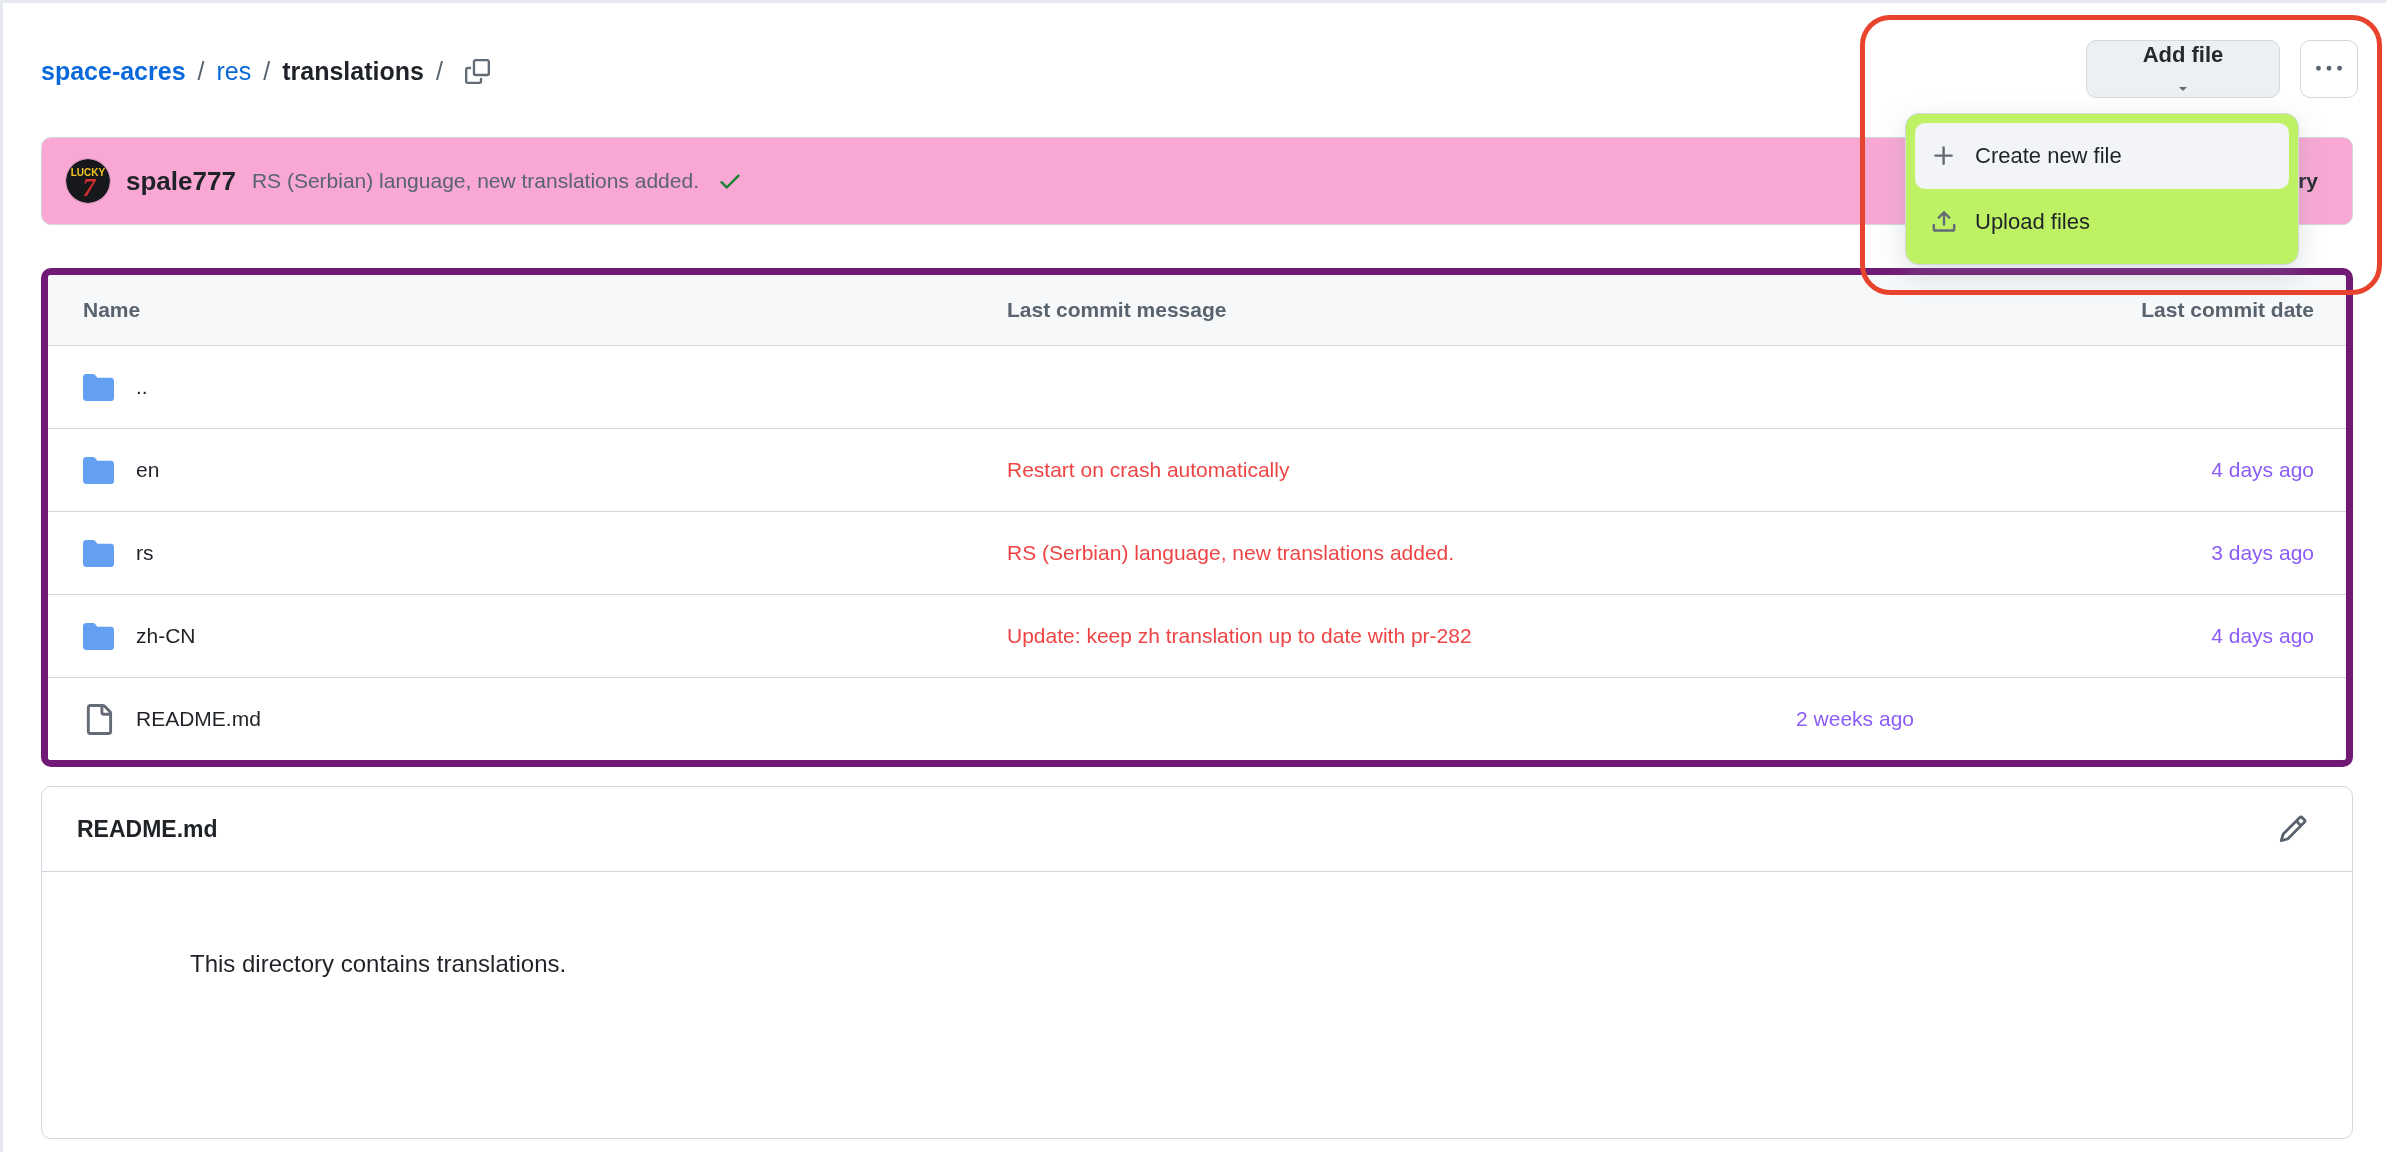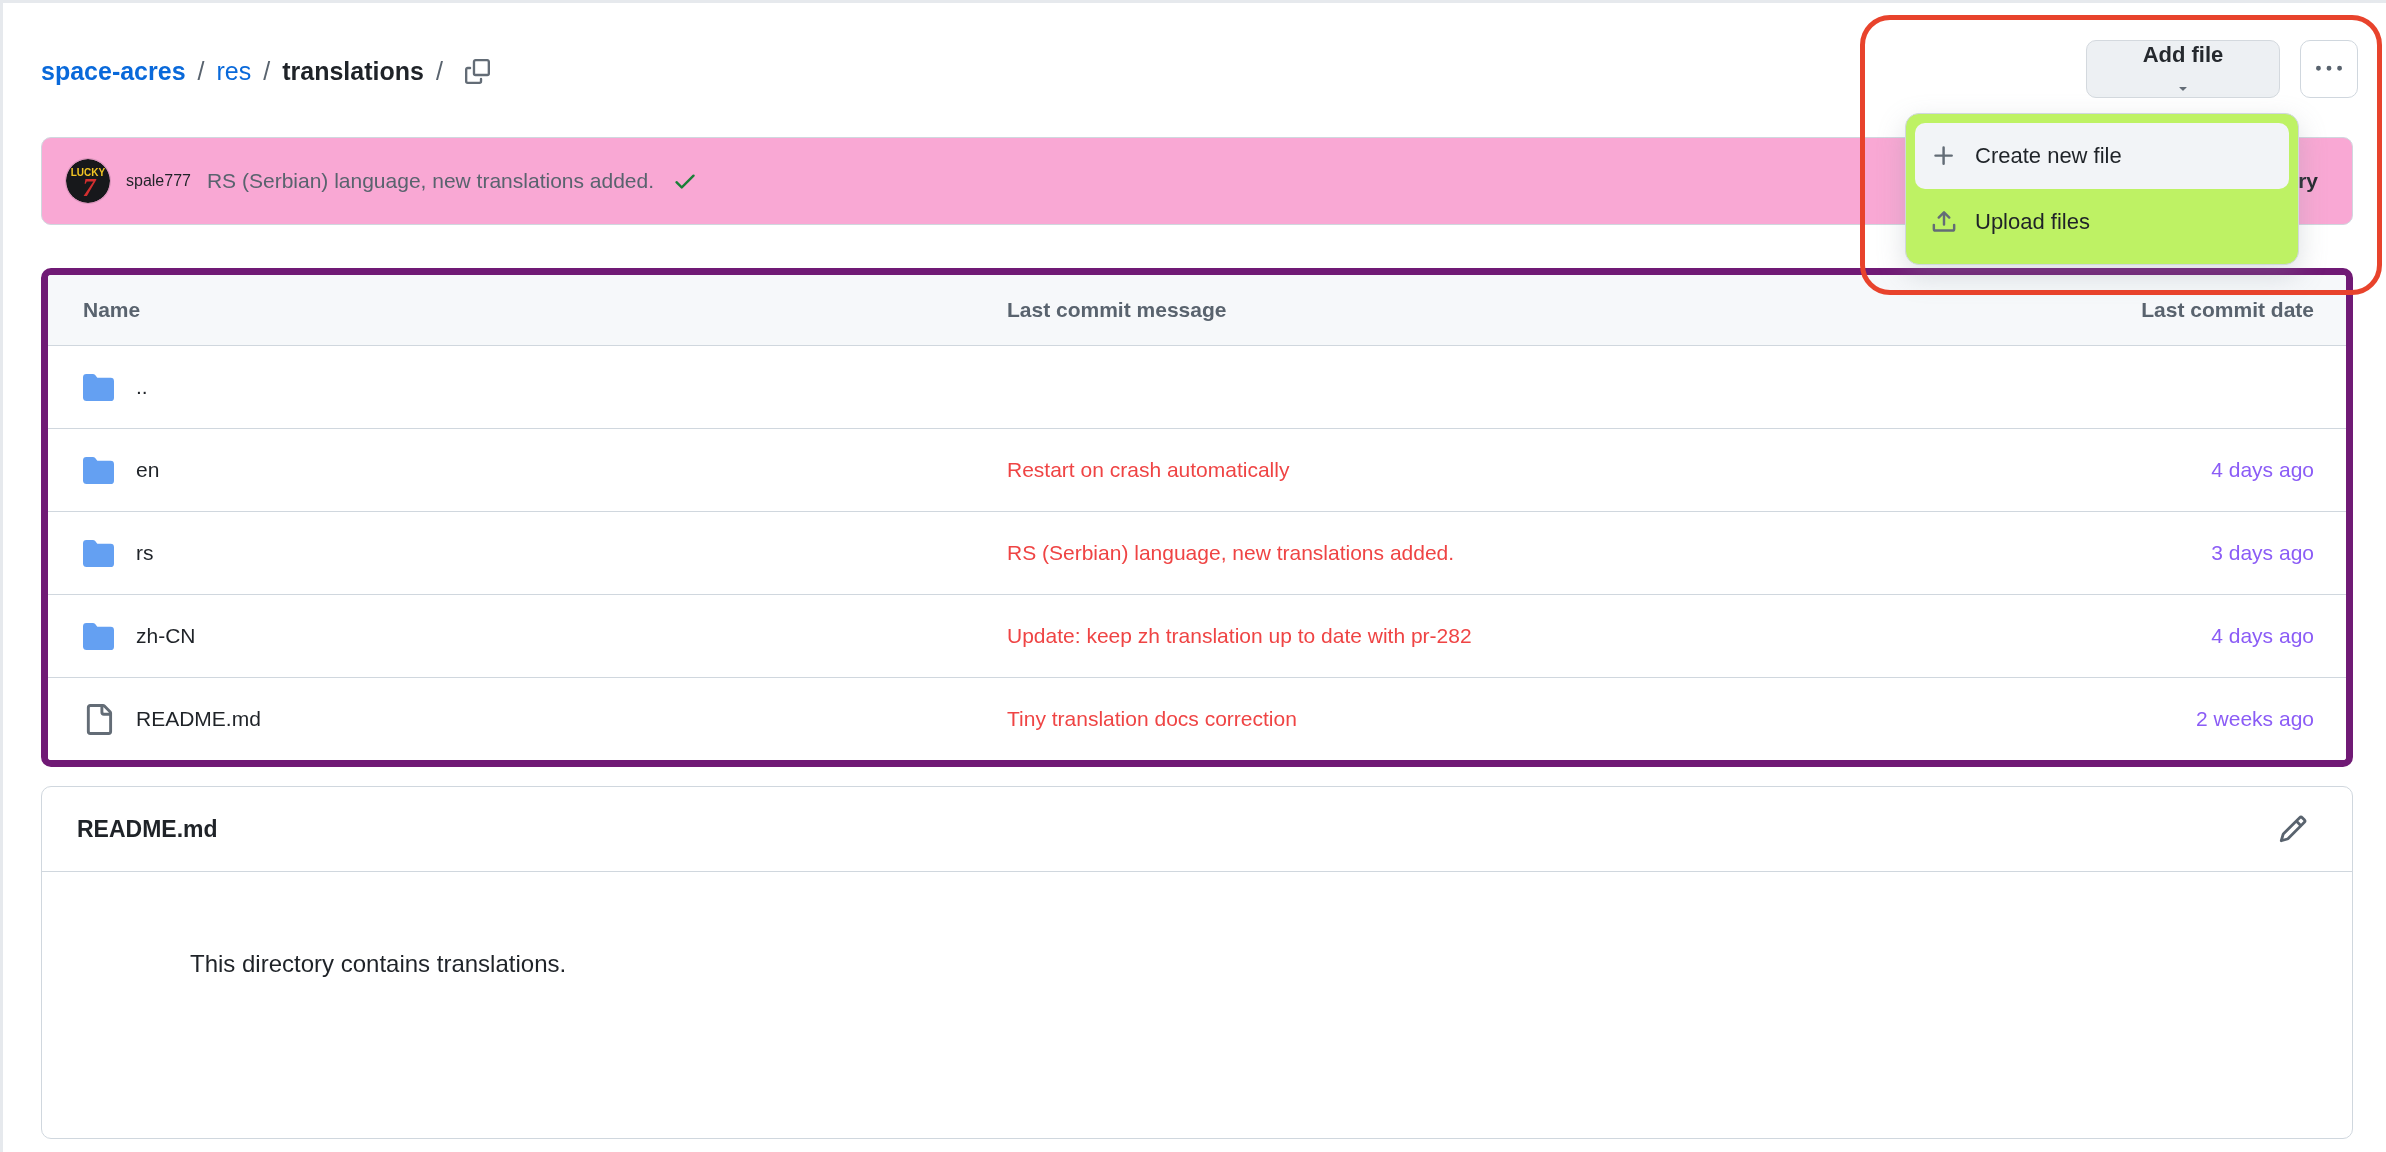--- a/index.html
+++ b/index.html
@@ -34,21 +34,21 @@
     border-radius:14px;box-shadow:0 10px 28px rgba(140,149,159,0.3);padding:9px;z-index:40;}
   .menu-item{height:66px;border-radius:10px;display:flex;align-items:center;gap:18px;padding-left:16px;
     font-size:22px;color:#1f2328;cursor:pointer;}
   .menu-item.hl{background:#f2f4f7;}
   .menu-item svg{width:26px;height:26px;fill:#636c76;flex:none;}
 
   
   .commit-bar{position:absolute;left:38px;top:134px;width:2312px;height:88px;box-sizing:border-box;background:#f9a8d4;
     border:1px solid #d0d7de;border-radius:10px;display:flex;align-items:center;padding-left:24px;z-index:1;}
   .avatar{width:44px;height:44px;border-radius:50%;overflow:hidden;flex:none;cursor:pointer;box-shadow:0 0 0 1px rgba(31,35,40,0.15);}
-  .commit-author{margin-left:16px;font-size:16px;font-weight:400;color:#1f2328;text-decoration:none;cursor:pointer;}
+  .commit-author{margin-left:16px;font-size:26px;font-weight:700;color:#1f2328;text-decoration:none;cursor:pointer;}
   .commit-msg{margin-left:16px;font-size:21px;color:#59636e;text-decoration:none;cursor:pointer;}
   .commit-check{margin-left:18px;display:flex;align-items:center;cursor:pointer;}
   .commit-check svg{width:26px;height:26px;fill:#1a7f37;}
   .history-link{position:absolute;right:34px;top:0;height:100%;display:flex;align-items:center;gap:12px;
     font-size:21px;font-weight:700;color:#25292e;text-decoration:none;cursor:pointer;}
   .history-link svg{width:28px;height:28px;fill:#636c76;}
 
   
   .file-table{position:absolute;left:38px;top:265px;width:2312px;box-sizing:border-box;border:7px solid #701a75;
     border-radius:10px;overflow:hidden;background:#fff;}
@@ -201,21 +201,20 @@
       <div class="date-cell">4 days ago</div>
     </div>
 
     <div class="t-row">
       <div class="name-cell">
         <svg viewBox="0 0 16 16" fill="#636c76">
             <path d="M2 1.75C2 .784 2.784 0 3.75 0h6.586c.464 0 .909.184 1.237.513l2.914 2.914c.329.328.513.773.513 1.237v9.586A1.75 1.75 0 0 1 13.25 16h-9.5A1.75 1.75 0 0 1 2 14.25Zm1.75-.25a.25.25 0 0 0-.25.25v12.5c0 .138.112.25.25.25h9.5a.25.25 0 0 0 .25-.25V6h-2.75A1.75 1.75 0 0 1 9 4.25V1.5Zm6.75.062V4.25c0 .138.112.25.25.25h2.688l-.011-.013-2.914-2.914-.013-.011Z"></path>
           </svg>
         <a class="name-link">README.md</a>
       </div>
-      <div><a class="msg-link">Tiny translation docs correction</a></div>
       <div class="date-cell">2 weeks ago</div>
     </div>
   </div>
 
   <div class="readme">
     <div class="readme-head">
       <span class="readme-title">README.md</span>
       <button class="edit-btn">
         <svg viewBox="0 0 16 16">
             <path d="M11.013 1.427a1.75 1.75 0 0 1 2.474 0l1.086 1.086a1.75 1.75 0 0 1 0 2.474l-8.61 8.61c-.21.21-.47.364-.756.445l-3.251.93a.75.75 0 0 1-.927-.928l.929-3.25c.081-.286.235-.547.445-.758l8.61-8.61Zm.176 4.823L9.75 4.81l-6.286 6.287a.253.253 0 0 0-.064.108l-.558 1.953 1.953-.558a.253.253 0 0 0 .108-.064Zm1.238-3.763a.25.25 0 0 0-.354 0L10.811 3.75l1.439 1.44 1.263-1.263a.25.25 0 0 0 0-.354Z"></path>

